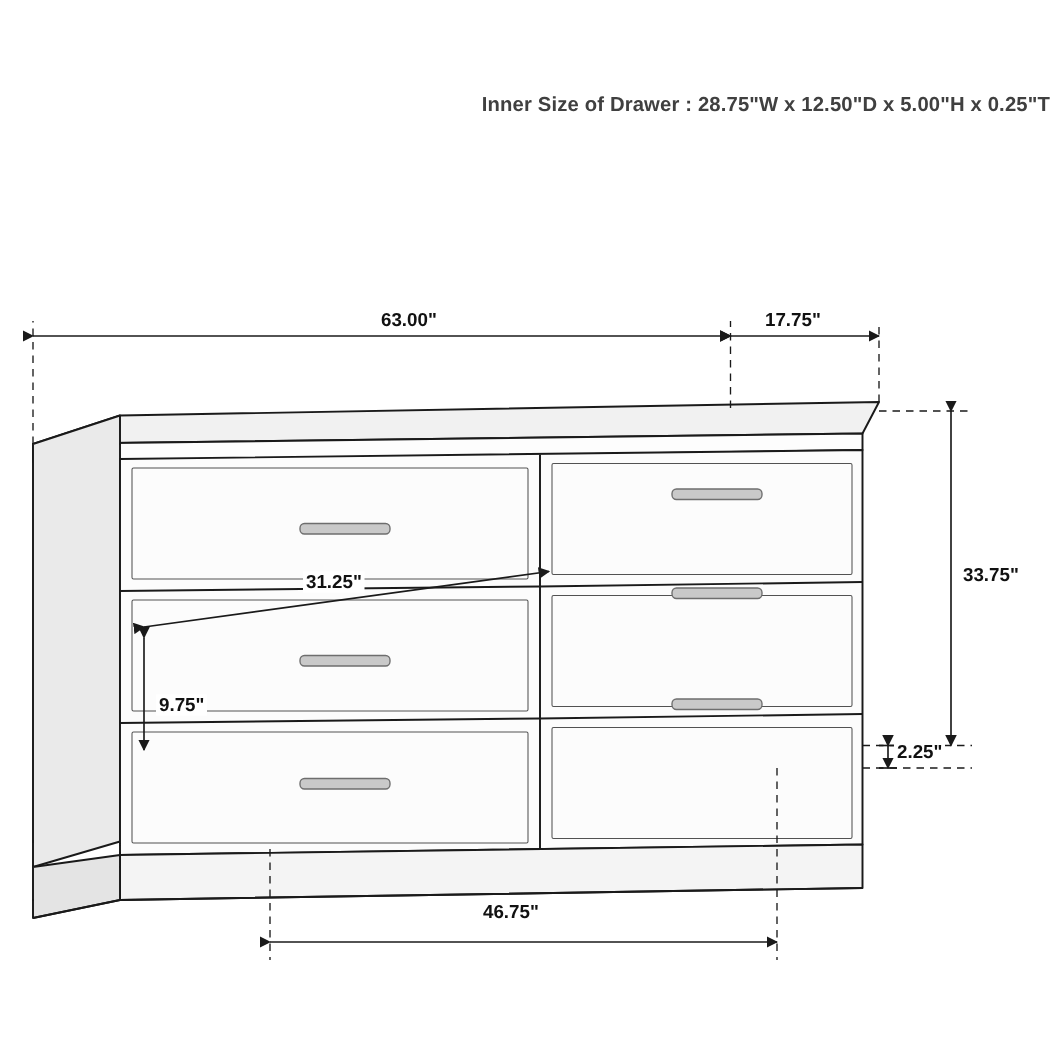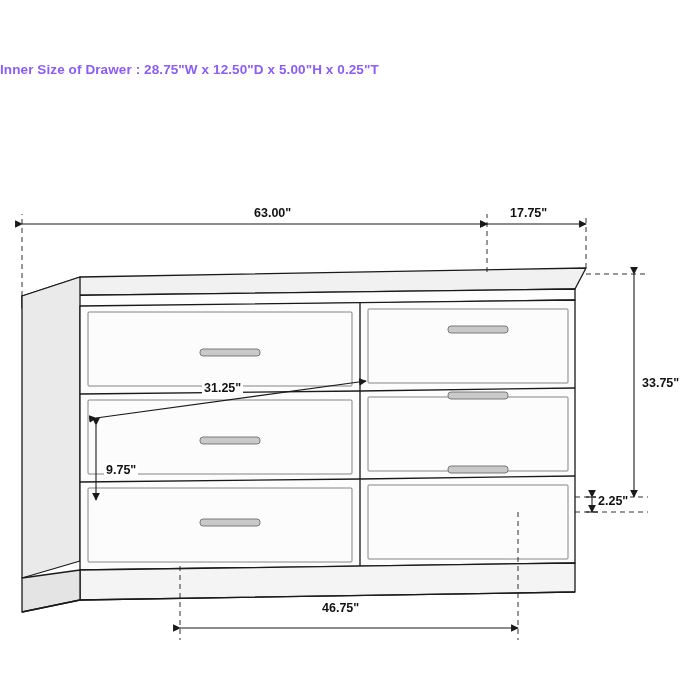--- a/index.html
+++ b/index.html
@@ -18,25 +18,25 @@
   #stage {
     position: relative;
     width: 700px;
     height: 700px;
   }
   #title {
     position: absolute;
     top: 62px;
     left: 0;
     width: 700px;
-    text-align: left;
+    text-align: right;
     font-size: 13.5px;
     font-weight: bold;
     letter-spacing: 0.1px;
-    color: #8b5cf6;
+    color: #404040;
   }
   svg#drawing {
     position: absolute;
     top: 0;
     left: 0;
   }
   .dimlabel {
     position: absolute;
     font-size: 12.5px;
     font-weight: bold;

